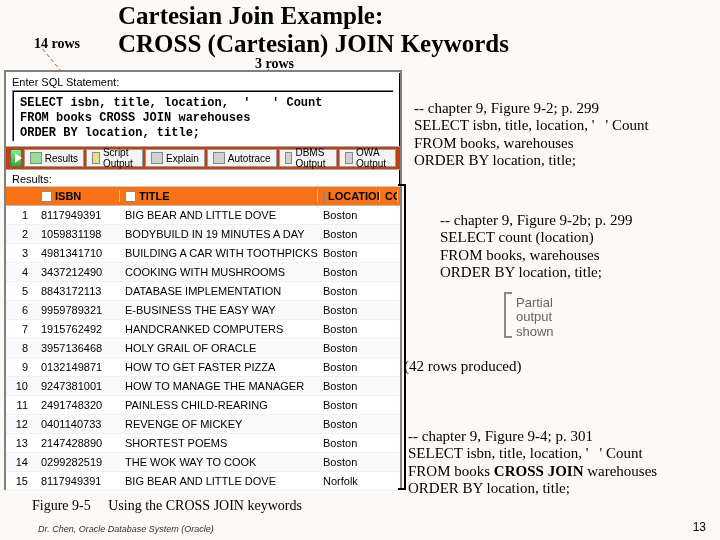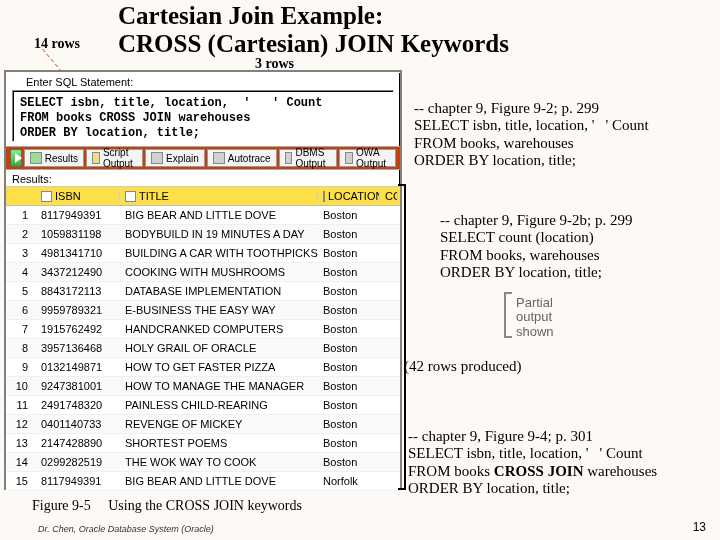--- a/index.html
+++ b/index.html
@@ -45,21 +45,21 @@
     left: 4px;
     width: 398px;
     height: 420px;
     background: #fff;
     border: 2px solid #808080;
     box-shadow: inset 1px 1px 0 #fff, inset -1px -1px 0 #000;
   }
   .sql-label {
     font-family: Tahoma, Arial, sans-serif;
     font-size: 11px;
-    padding: 4px 6px 0 20px;
+    padding: 4px 6px 0 6px;
     color: #000;
   }
   .sql-editor {
     margin: 2px 6px 4px 6px;
     background: #fff;
     border: 1px solid #808080;
     border-right-color: #fff;
     border-bottom-color: #fff;
     box-shadow: inset 1px 1px 0 #000;
     padding: 5px 7px;
@@ -121,22 +121,23 @@
     border-top: 1px solid #ccc;
   }
   .grid-header, .grid-row {
     display: flex;
     font-family: Tahoma, Arial, sans-serif;
     font-size: 11px;
     height: 19px;
     align-items: center;
   }
   .grid-header {
-    background: #fde047;
+    background: #f97316;
     border-bottom: 1px solid #bbb;
+    font-weight: bold;
   }
   .grid-header .cell {
     border-right: 1px solid #ccc;
     display: flex;
     align-items: center;
     padding: 0 5px;
     gap: 3px;
   }
   .thicon {
     width: 11px; height: 11px;

